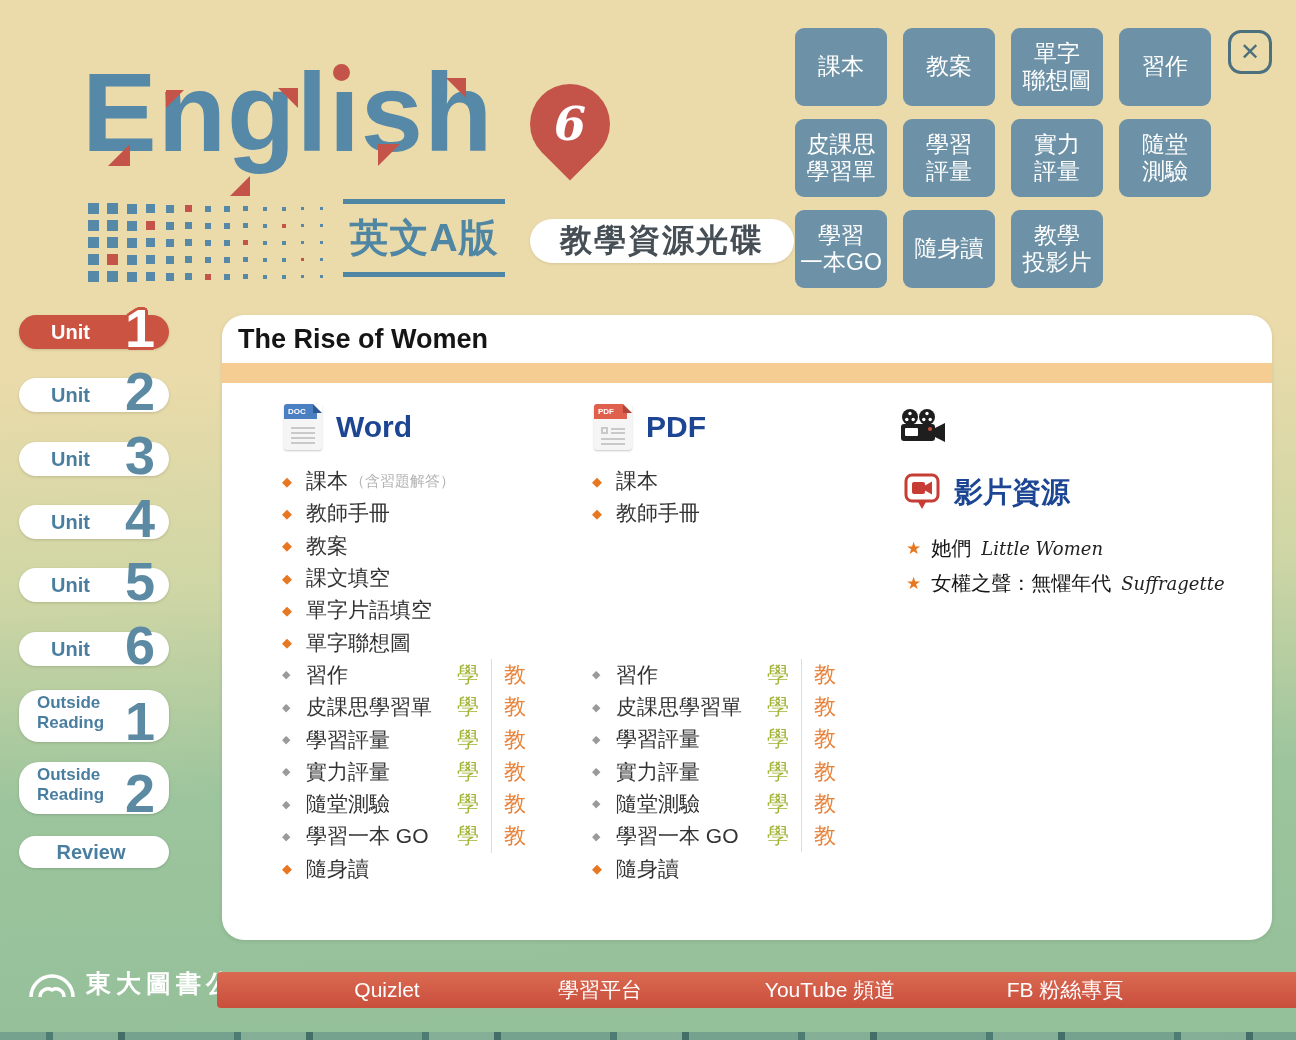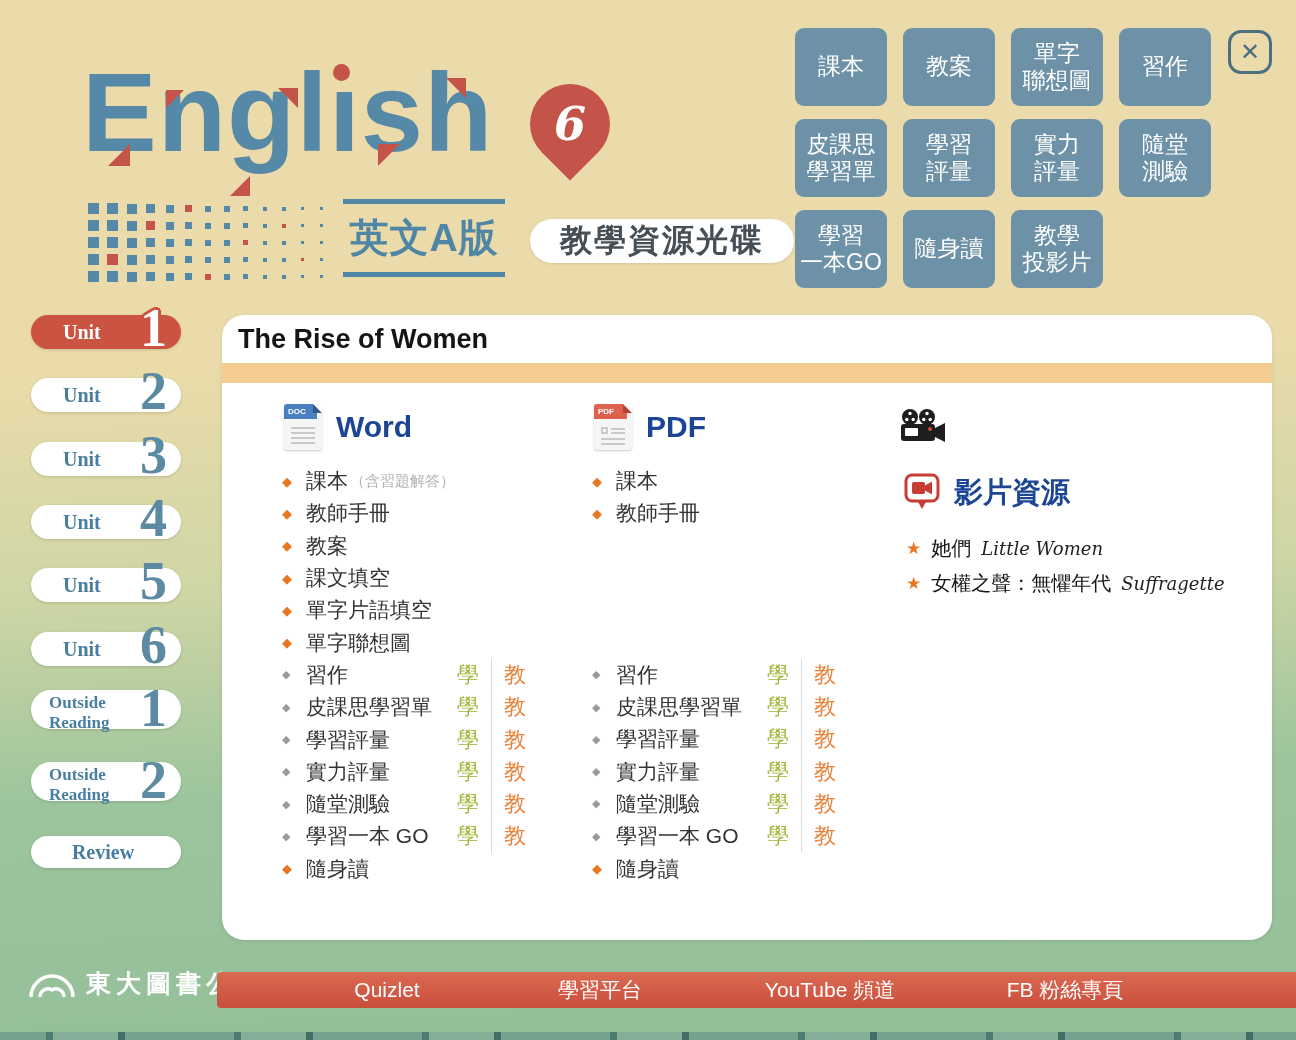--- a/index.html
+++ b/index.html
@@ -27,31 +27,31 @@
   .disc{left:530px;top:219px;height:44px;padding:0 30px;background:#fff;border-radius:24px;
     display:flex;align-items:center;box-shadow:0 1px 3px rgba(0,0,0,.10);}
   .disc span{font-size:32px;color:#474f56;font-weight:700;letter-spacing:2px;}
   
   .menu{left:795px;top:28px;display:grid;grid-template-columns:repeat(4,92px);grid-auto-rows:78px;gap:13px 16px;}
   .mbtn{background:#6d92a7;border-radius:9px;color:#fff;display:flex;align-items:center;justify-content:center;
     text-align:center;font-size:23px;line-height:1.18;white-space:pre-line;font-weight:500;cursor:pointer;}
   .close{left:1228px;top:30px;width:38px;height:38px;border:3px solid #4d707f;border-radius:13px;color:#4d707f;
     display:flex;align-items:center;justify-content:center;font-size:24px;font-weight:bold;cursor:pointer;}
   
-  .pill{position:absolute;left:31px;width:150px;background:#fff;border-radius:20px;
-    box-shadow:0 1px 3px rgba(0,0,0,.15);cursor:pointer;font-family:Liberation Serif, serif;}
+  .pill{position:absolute;left:19px;width:150px;background:#fff;border-radius:20px;
+    box-shadow:0 1px 3px rgba(0,0,0,.15);cursor:pointer;}
   .pill .lab{display:block;font-weight:bold;color:#4a7ea0;}
   .pill.unit{height:34px;}
   .pill.unit .lab{line-height:34px;font-size:20px;padding-left:32px;}
   .pill.active{background:#cb5342;}
   .pill.active .lab{color:#fff;}
   .num{position:absolute;right:14px;bottom:-3px;font-size:54px;font-weight:800;line-height:.85;color:#5d8aa3;}
   .pill.active .num{color:#fff;text-shadow:-2px -2px 0 #cb5342,2px -2px 0 #cb5342,-2px 2px 0 #cb5342,
     2px 2px 0 #cb5342,0 -3px 0 #cb5342,0 3px 0 #cb5342,-3px 0 0 #cb5342,3px 0 0 #cb5342;}
-  .pill.orx{height:39px;}
+  .pill.orx{height:52px;}
   .pill.orx .lab{font-size:17px;line-height:1.2;padding:3px 0 0 18px;white-space:pre-line;}
   .pill.review{height:32px;}
   .pill.review .lab{line-height:32px;font-size:20px;text-align:center;padding-right:6px;}
   
   .panel{left:222px;top:315px;width:1050px;height:625px;background:#fff;border-radius:22px;overflow:hidden;
     box-shadow:0 1px 4px rgba(0,0,0,.10);}
   .ptitle{height:48px;display:flex;align-items:center;padding-left:16px;font-size:27px;font-weight:bold;color:#151515;}
   .pband{height:20px;background:#f5cd92;}
   .pbody{position:relative;height:557px;}
   .sec{position:absolute;top:20px;}

